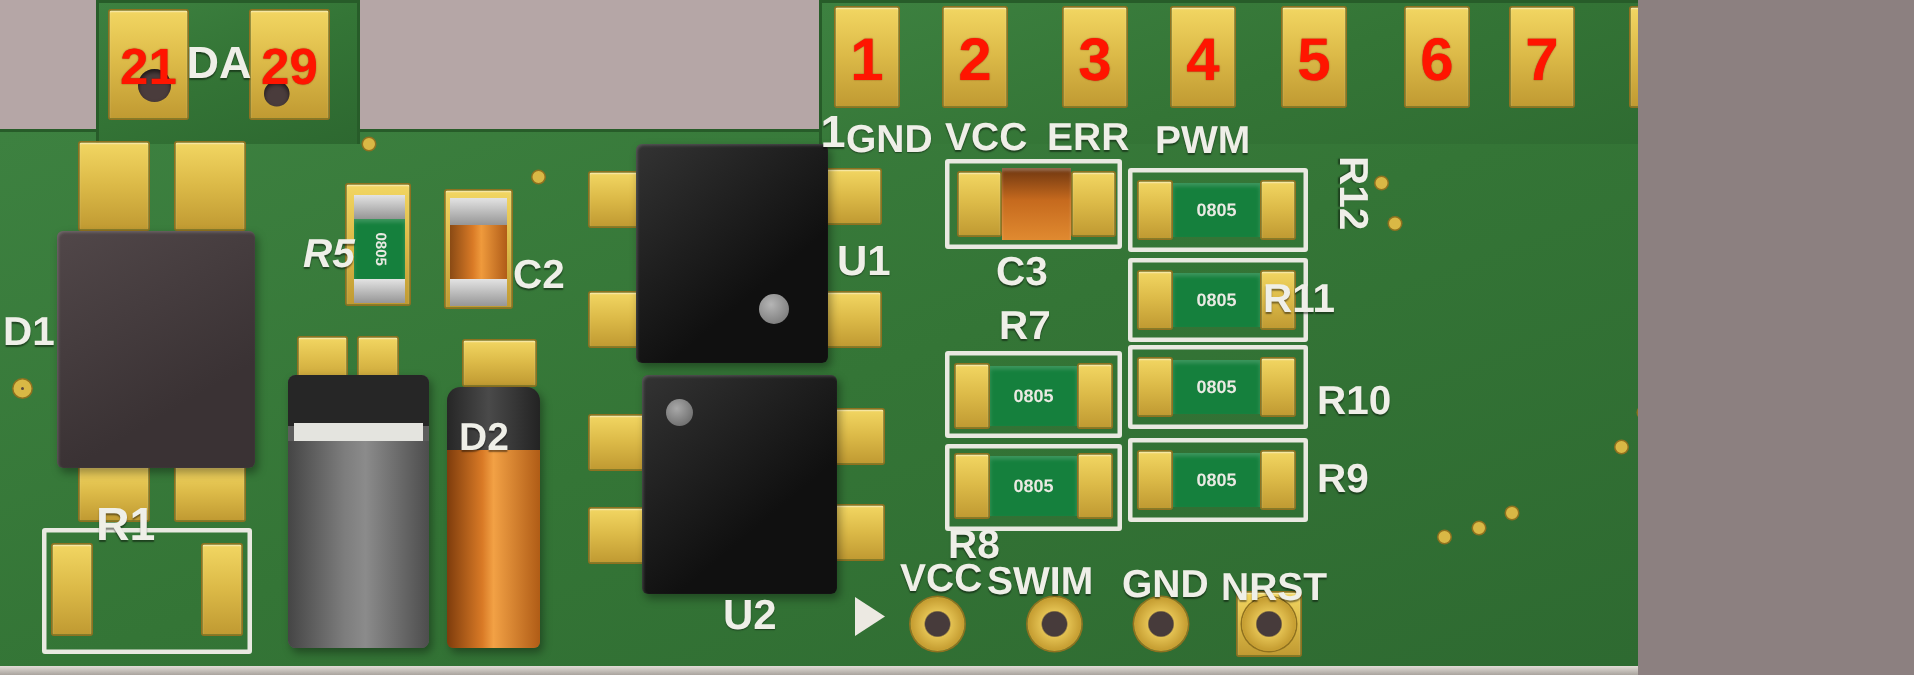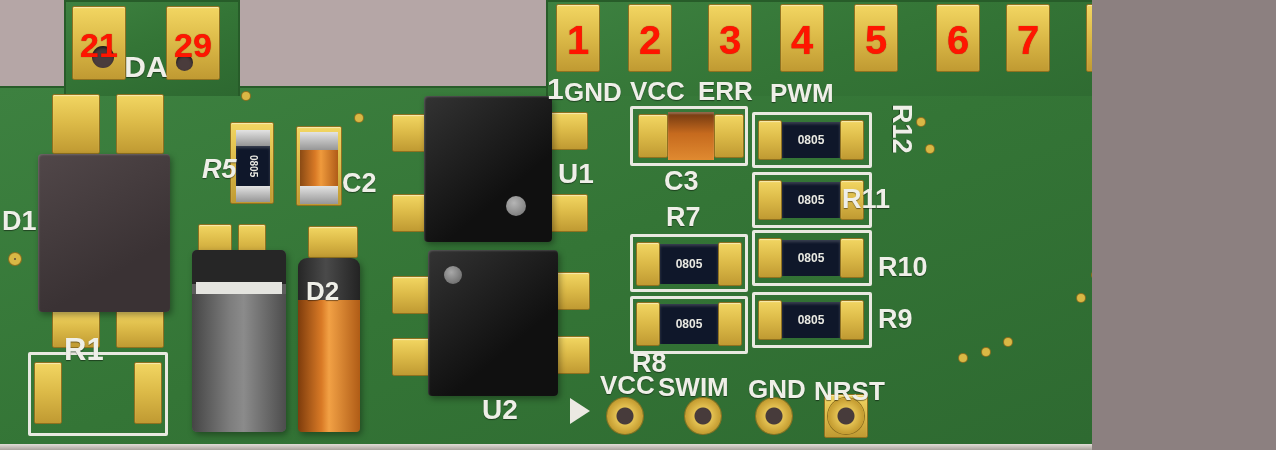--- a/index.html
+++ b/index.html
@@ -12,21 +12,21 @@
   .bottom-strip { position:absolute; background:linear-gradient(180deg,#e2ddd7,#a9a39d); z-index:4; }
   .pad { position:absolute; background:linear-gradient(180deg,#f2d662 0%,#dcba48 48%,#c09a32 100%);
          border:1px solid #8f711f; border-radius:2px; box-shadow:inset 0 1px 1px rgba(255,255,255,.5); z-index:2; }
   .silk { position:absolute; color:#efefe8; font-weight:bold; white-space:nowrap;
           text-shadow:0 1px 1px rgba(0,0,0,.45); z-index:6; }
   .rednum { position:absolute; color:#ff1500; font-weight:bold; text-align:center;
             text-shadow:0 0 1px rgba(110,0,0,.7); z-index:7; line-height:1; }
   .outline { position:absolute; border:3px solid #e9e9e1; border-radius:2px; z-index:1; }
   .chip { position:absolute; background:linear-gradient(140deg,#333 0%,#101010 65%);
           border-radius:4px; box-shadow:inset 1px 1px 2px rgba(255,255,255,.18), 2px 3px 6px rgba(0,0,0,.35); z-index:3; }
-  .resbody { position:absolute; background:#0f172a; display:flex; align-items:center; justify-content:center;
+  .resbody { position:absolute; background:#15803d; display:flex; align-items:center; justify-content:center;
              color:#e9e9e2; font-size:12px; font-weight:bold; z-index:4;
              box-shadow:inset 0 2px 3px rgba(255,255,255,.18); }
   .capend { position:absolute; background:linear-gradient(180deg,#e3e3e3,#969696); z-index:4; }
   .via { position:absolute; width:8px; height:8px; border-radius:50%; border:4px solid #d9b845;
          background:#6b5648; box-shadow:0 0 0 1px #8f711f; z-index:3; }
   .th-pad { position:absolute; width:36px; height:36px; border-radius:50%; z-index:3;
             background:radial-gradient(circle at 50% 50%, #473b3b 0 8px, #e3c152 9px, #c79f33 17px);
             box-shadow:0 0 0 1px #8f711f; }
   .dot { position:absolute; border-radius:50%; z-index:5; }
 </style>
@@ -37,21 +37,21 @@
 
   <div class="board" style="left:0;top:86px;width:1276px;height:358px;border-top:2px solid #275c29;"></div>
   <div class="board edge" style="left:64px;top:0;width:176px;height:96px;"></div>
   <div class="board edge" style="left:546px;top:0;width:702px;height:96px;"></div>
   <div class="bottom-strip" style="left:0;top:444px;width:1276px;height:6px;"></div>
 
   <div class="pad" style="left:72px;top:6px;width:54px;height:74px;"></div>
   <div class="pad" style="left:166px;top:6px;width:54px;height:74px;"></div>
   <div class="rednum" style="left:72px;top:28px;width:54px;font-size:34px;">21</div>
   <div class="rednum" style="left:166px;top:28px;width:54px;font-size:34px;">29</div>
-  <div class="silk" style="left:118px;top:26px;width:56px;text-align:center;font-size:30px;margin-top:24px;">DA</div>
+  <div class="silk" style="left:118px;top:26px;width:56px;text-align:center;font-size:30px;">DA</div>
   <div class="dot" style="left:92px;top:46px;width:22px;height:22px;background:#4a3c3c;box-shadow:inset 0 2px 3px rgba(0,0,0,.6);"></div>
   <div class="dot" style="left:176px;top:54px;width:17px;height:17px;background:#4a3c3c;box-shadow:inset 0 2px 3px rgba(0,0,0,.6);"></div>
 
   <div class="pad" style="left:556px;top:4px;width:44px;height:68px;"></div>
   <div class="pad" style="left:628px;top:4px;width:44px;height:68px;"></div>
   <div class="pad" style="left:708px;top:4px;width:44px;height:68px;"></div>
   <div class="pad" style="left:780px;top:4px;width:44px;height:68px;"></div>
   <div class="pad" style="left:854px;top:4px;width:44px;height:68px;"></div>
   <div class="pad" style="left:936px;top:4px;width:44px;height:68px;"></div>
   <div class="pad" style="left:1006px;top:4px;width:44px;height:68px;"></div>

